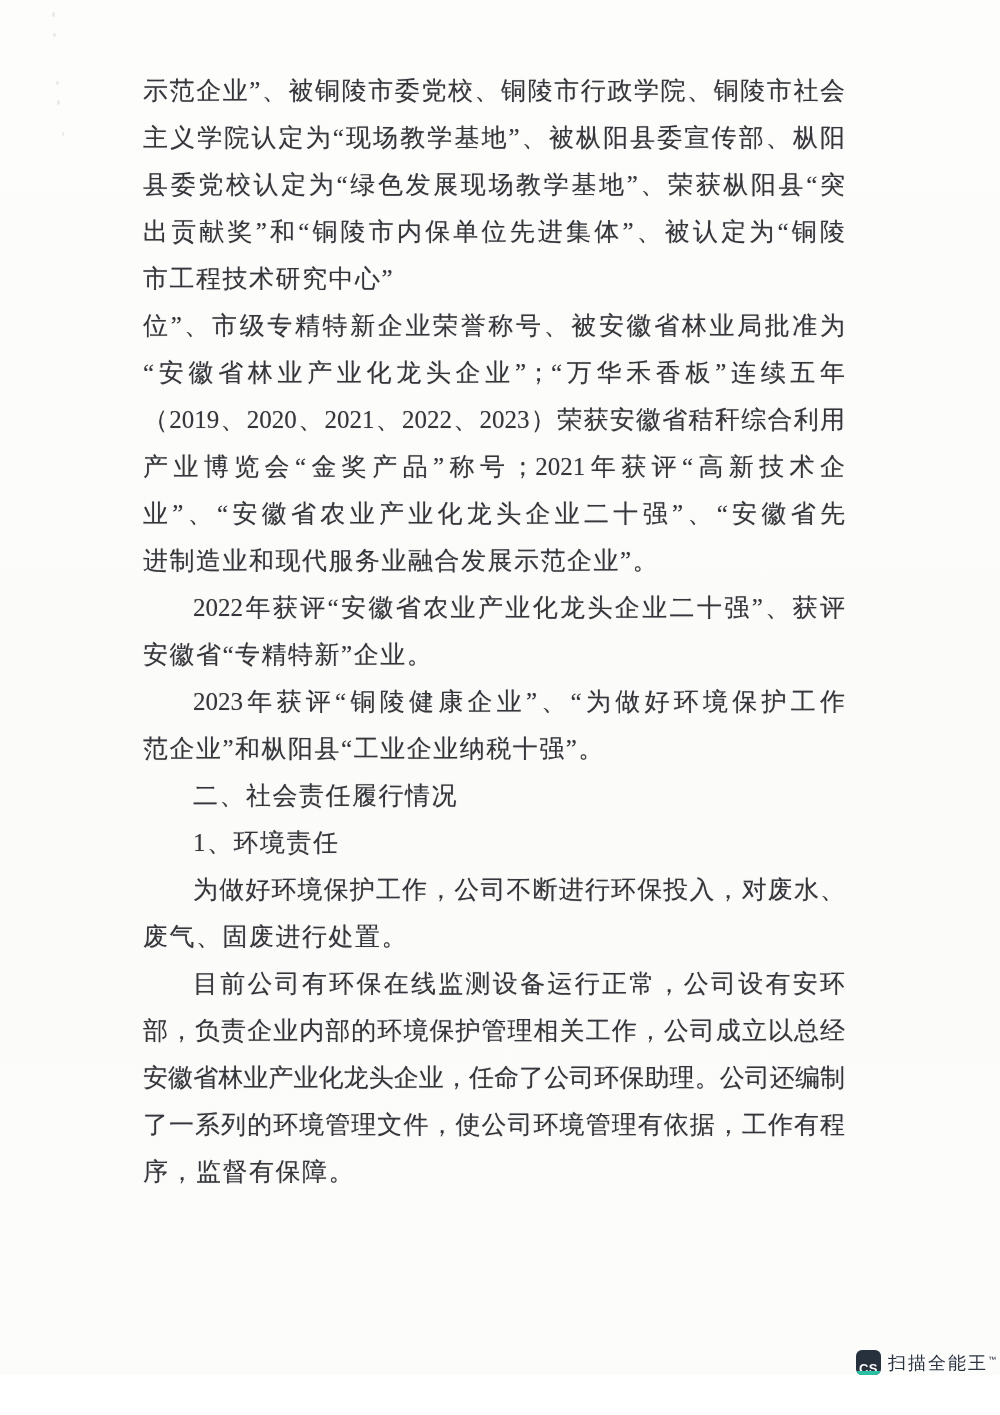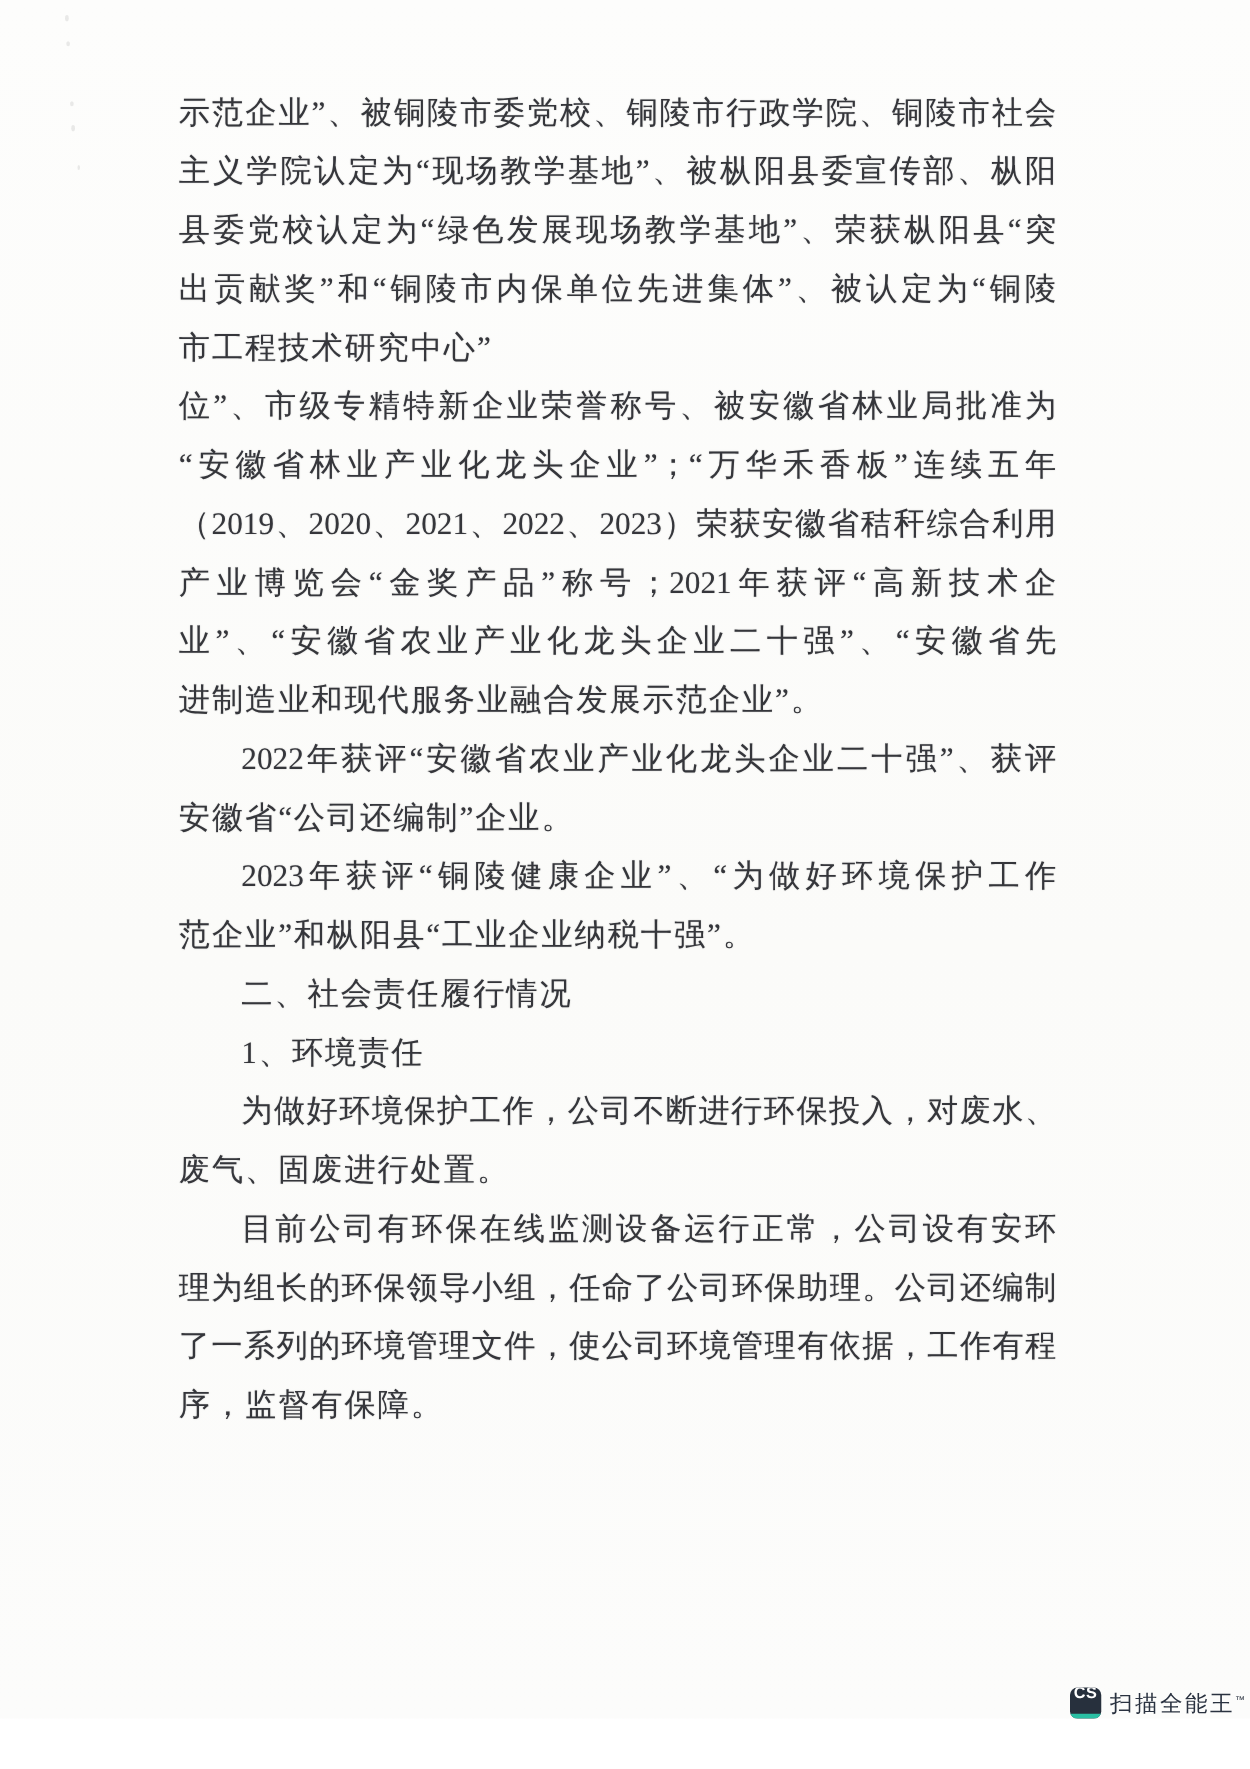--- a/index.html
+++ b/index.html
@@ -59,21 +59,21 @@
     align-items: center;
     gap: 7px;
   }
   .wm-logo {
     position: relative;
     width: 25px;
     height: 25px;
     border-radius: 6px;
     background: #27303D;
     display: flex;
-    align-items: flex-start;
+    align-items: flex-end;
     justify-content: center;
     overflow: hidden;
     flex: 0 0 auto;
   }
   .wm-logo::after {
     content: "";
     position: absolute;
     left: 0; right: 0; bottom: 0;
     height: 4px;
     background: #2ABFA3;
@@ -134,39 +134,40 @@
       <div class="ln j">位”、市级专精特新企业荣誉称号、被安徽省林业局批准为</div>
       <div class="ln j">“安徽省林业产业化龙头企业”；“万华禾香板”连续五年</div>
       <div class="ln j">（2019、2020、2021、2022、2023）荣获安徽省秸秆综合利用</div>
       <div class="ln j">产业博览会“金奖产品”称号；2021年获评“高新技术企</div>
       <div class="ln j">业”、“安徽省农业产业化龙头企业二十强”、“安徽省先</div>
       <div class="ln">进制造业和现代服务业融合发展示范企业”。</div>
     </div>
 
     <div class="para">
       <div class="ln j ind">2022年获评“安徽省农业产业化龙头企业二十强”、获评</div>
-      <div class="ln">安徽省“公司还编制”企业。</div>
+      <div class="ln">安徽省“专精特新”企业。</div>
     </div>
 
     <div class="para">
       <div class="ln j ind">2023年获评“铜陵健康企业”、“为做好环境保护工作</div>
       <div class="ln">范企业”和枞阳县“工业企业纳税十强”。</div>
     </div>
 
     <div class="ln ind bold">二、社会责任履行情况</div>
     <div class="ln ind">1、环境责任</div>
 
     <div class="para">
       <div class="ln j ind">为做好环境保护工作，公司不断进行环保投入，对废水、</div>
       <div class="ln">废气、固废进行处置。</div>
     </div>
 
     <div class="para">
       <div class="ln j ind">目前公司有环保在线监测设备运行正常，公司设有安环</div>
-      <div class="ln j">理为组长的环保领导小组，任命了公司环保助理。公司还编制</div>
+      <div class="ln j">部，负责企业内部的环境保护管理相关工作，公司成立以总经</div>
+      <div class="ln j">安徽省林业产业化龙头企业，任命了公司环保助理。公司还编制</div>
       <div class="ln j">了一系列的环境管理文件，使公司环境管理有依据，工作有程</div>
       <div class="ln">序，监督有保障。</div>
     </div>
 
   </div>
 
   <div class="watermark">
     <div class="wm-row">
       <div class="wm-logo">
         <span>CS</span>

